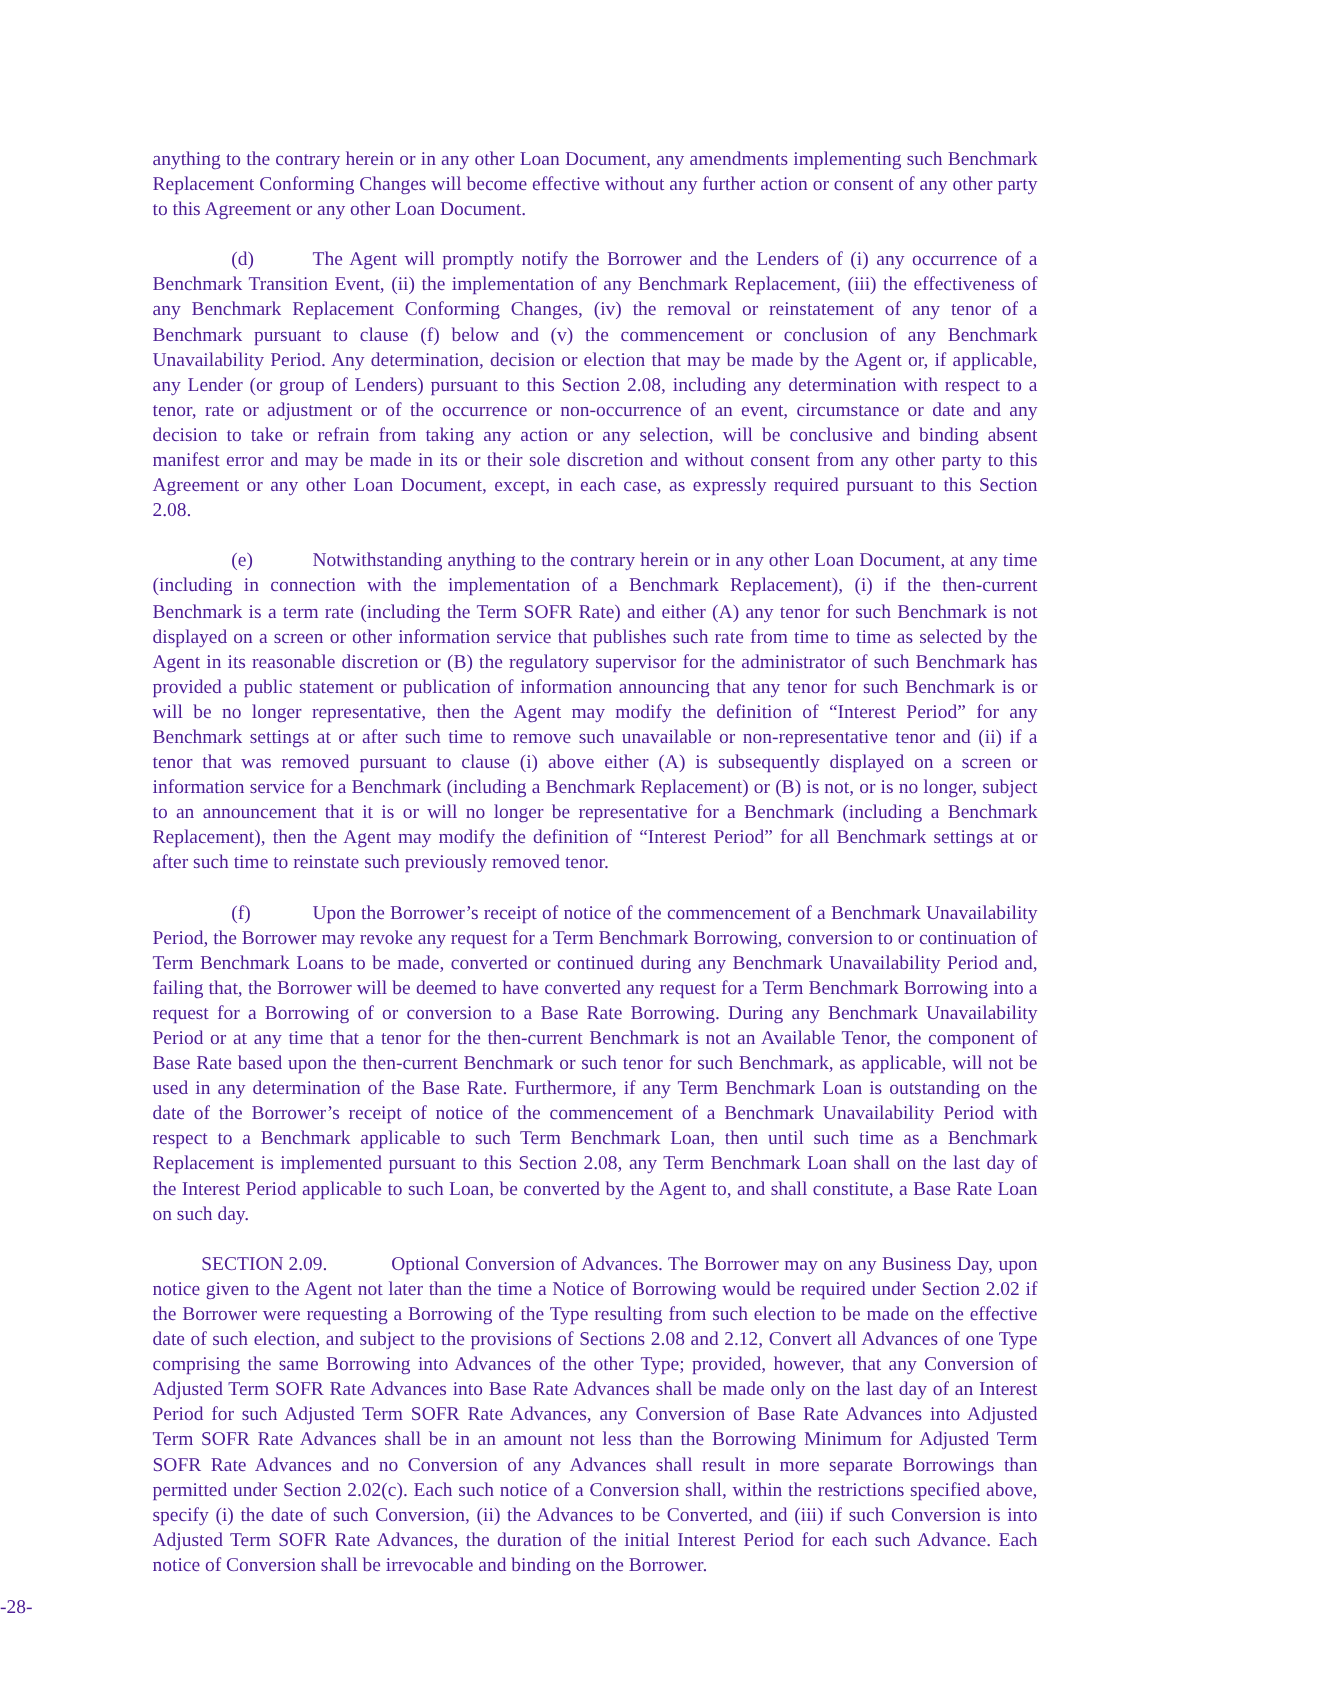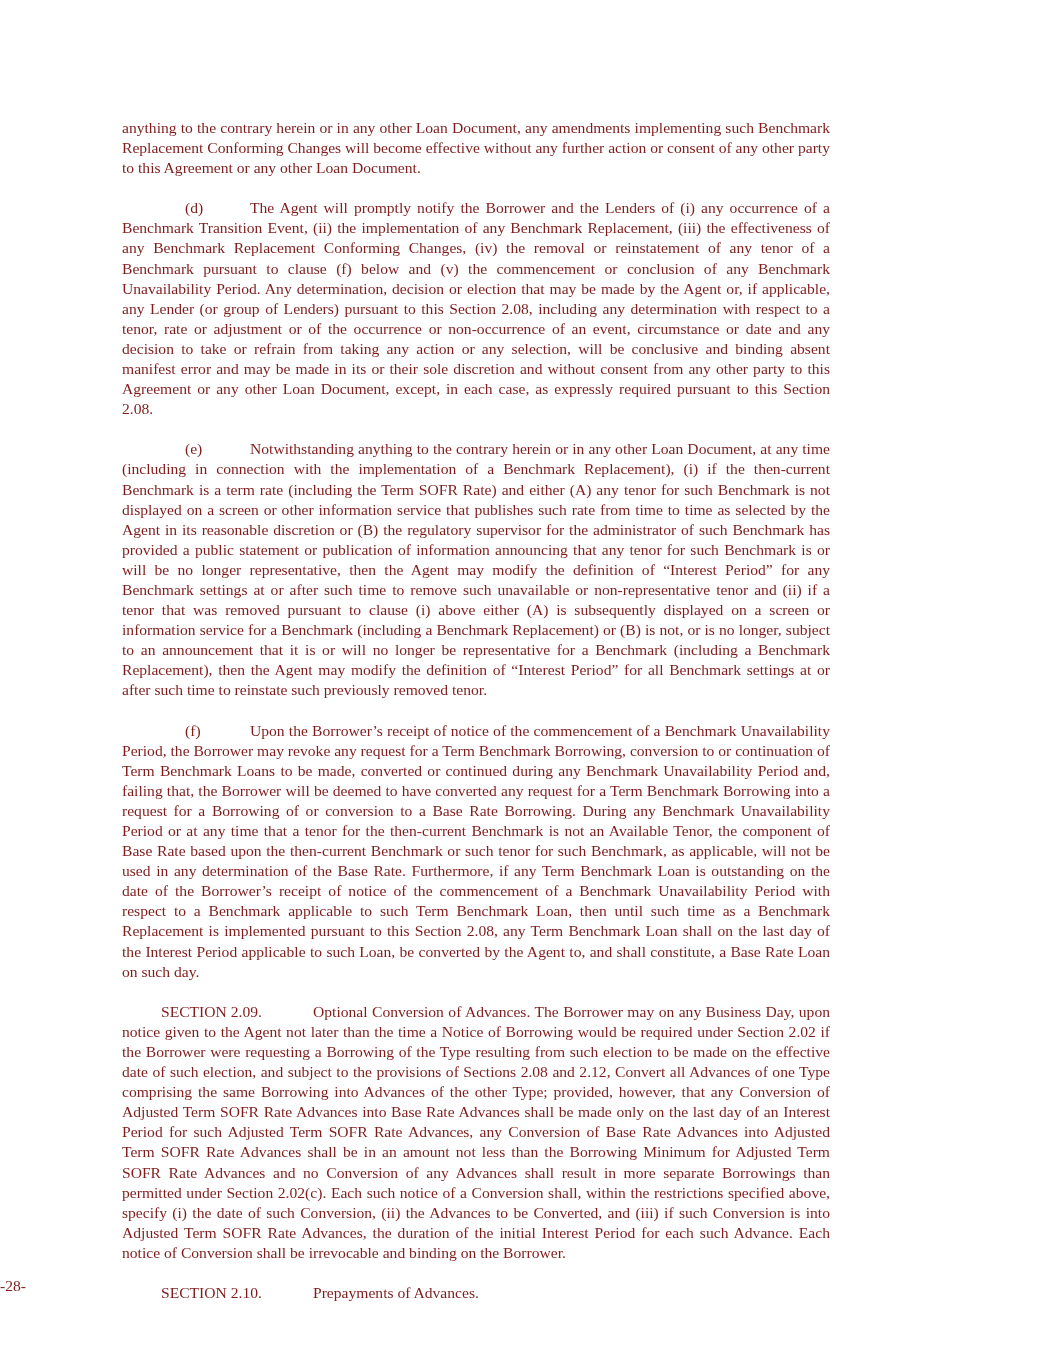--- a/index.html
+++ b/index.html
@@ -5,21 +5,21 @@
   html, body {
     margin: 0;
     padding: 0;
     background: #ffffff;
   }
   .page {
     position: relative;
     width: 953px;
     height: 1365px;
     background: #ffffff;
-    color: #7f1d1d;
+    color: #4c1d95;
     font-family: "Liberation Serif", "DejaVu Serif", serif;
     font-size: 15.6px;
     line-height: 20.1px;
     box-sizing: border-box;
     padding: 118px 123px 0 122px;
     overflow: hidden;
   }
   .para {
     margin: 0 0 20px 0;
     text-align: justify;
@@ -53,17 +53,16 @@
   <p class="para"><span>anything to the contrary herein or in any other Loan Document, any amendments implementing such Benchmark Replacement Conforming Changes will become effective without any further action or consent of any other party to this Agreement or any other Loan Document.</span></p>
 
   <p class="para"><span class="label">(d)</span><span>The Agent will promptly notify the Borrower and the Lenders of (i) any occurrence of a Benchmark Transition Event, (ii) the implementation of any Benchmark Replacement, (iii) the effectiveness of any Benchmark Replacement Conforming Changes, (iv) the removal or reinstatement of any tenor of a Benchmark pursuant to clause (f) below and (v) the commencement or conclusion of any Benchmark Unavailability Period.  Any determination, decision or election that may be made by the Agent or, if applicable, any Lender (or group of Lenders) pursuant to this Section 2.08, including any determination with respect to a tenor, rate or adjustment or of the occurrence or non-occurrence of an event, circumstance or date and any decision to take or refrain from taking any action or any selection, will be conclusive and binding absent manifest error and may be made in its or their sole discretion and without consent from any other party to this Agreement or any other Loan Document, except, in each case, as expressly required pursuant to this Section 2.08.</span></p>
 
   <p class="para"><span class="label">(e)</span><span>Notwithstanding anything to the contrary herein or in any other Loan Document, at any time (including in connection with the implementation of a Benchmark Replacement), (i) if the then-current Benchmark is a term rate (including the Term SOFR Rate) and either (A) any tenor for such Benchmark is not displayed on a screen or other information service that publishes such rate from time to time as selected by the Agent in its reasonable discretion or (B) the regulatory supervisor for the administrator of such Benchmark has provided a public statement or publication of information announcing that any tenor for such Benchmark is or will be no longer representative, then the Agent may modify the definition of “Interest Period” for any Benchmark settings at or after such time to remove such unavailable or non-representative tenor and (ii) if a tenor that was removed pursuant to clause (i) above either (A) is subsequently displayed on a screen or information service for a Benchmark (including a Benchmark Replacement) or (B) is not, or is no longer, subject to an announcement that it is or will no longer be representative for a Benchmark (including a Benchmark Replacement), then the Agent may modify the definition of “Interest Period” for all Benchmark settings at or after such time to reinstate such previously removed tenor.</span></p>
 
   <p class="para"><span class="label">(f)</span><span>Upon the Borrower’s receipt of notice of the commencement of a Benchmark Unavailability Period, the Borrower may revoke any request for a Term Benchmark Borrowing, conversion to or continuation of Term Benchmark Loans to be made, converted or continued during any Benchmark Unavailability Period and, failing that, the Borrower will be deemed to have converted any request for a Term Benchmark Borrowing into a request for a Borrowing of or conversion to a Base Rate Borrowing.  During any Benchmark Unavailability Period or at any time that a tenor for the then-current Benchmark is not an Available Tenor, the component of Base Rate based upon the then-current Benchmark or such tenor for such Benchmark, as applicable, will not be used in any determination of the Base Rate.  Furthermore, if any Term Benchmark Loan is outstanding on the date of the Borrower’s receipt of notice of the commencement of a Benchmark Unavailability Period with respect to a Benchmark applicable to such Term Benchmark Loan, then until such time as a Benchmark Replacement is implemented pursuant to this Section 2.08, any Term Benchmark Loan shall on the last day of the Interest Period applicable to such Loan, be converted by the Agent to, and shall constitute, a Base Rate Loan on such day.</span></p>
 
   <p class="para"><span class="label-wide">SECTION 2.09.</span><span>Optional Conversion of Advances.</span><span>  The Borrower may on any Business Day, upon notice given to the Agent not later than the time a Notice of Borrowing would be required under Section 2.02 if the Borrower were requesting a Borrowing of the Type resulting from such election to be made on the effective date of such election, and subject to the provisions of Sections 2.08 and 2.12, Convert all Advances of one Type comprising the same Borrowing into Advances of the other Type; provided, however, that any Conversion of Adjusted Term SOFR Rate Advances into Base Rate Advances shall be made only on the last day of an Interest Period for such Adjusted Term SOFR Rate Advances, any Conversion of Base Rate Advances into Adjusted Term SOFR Rate Advances shall be in an amount not less than the Borrowing Minimum for Adjusted Term SOFR Rate Advances and no Conversion of any Advances shall result in more separate Borrowings than permitted under Section 2.02(c).  Each such notice of a Conversion shall, within the restrictions specified above, specify (i) the date of such Conversion, (ii) the Advances to be Converted, and (iii) if such Conversion is into Adjusted Term SOFR Rate Advances, the duration of the initial Interest Period for each such Advance.  Each notice of Conversion shall be irrevocable and binding on the Borrower.</span></p>
 
-  <p class="para"><span class="label-wide">SECTION 2.10.</span><span>Prepayments of Advances.</span></p>
 
   <div class="footer">-28-</div>
 
 </div>
 
 </body></html>

